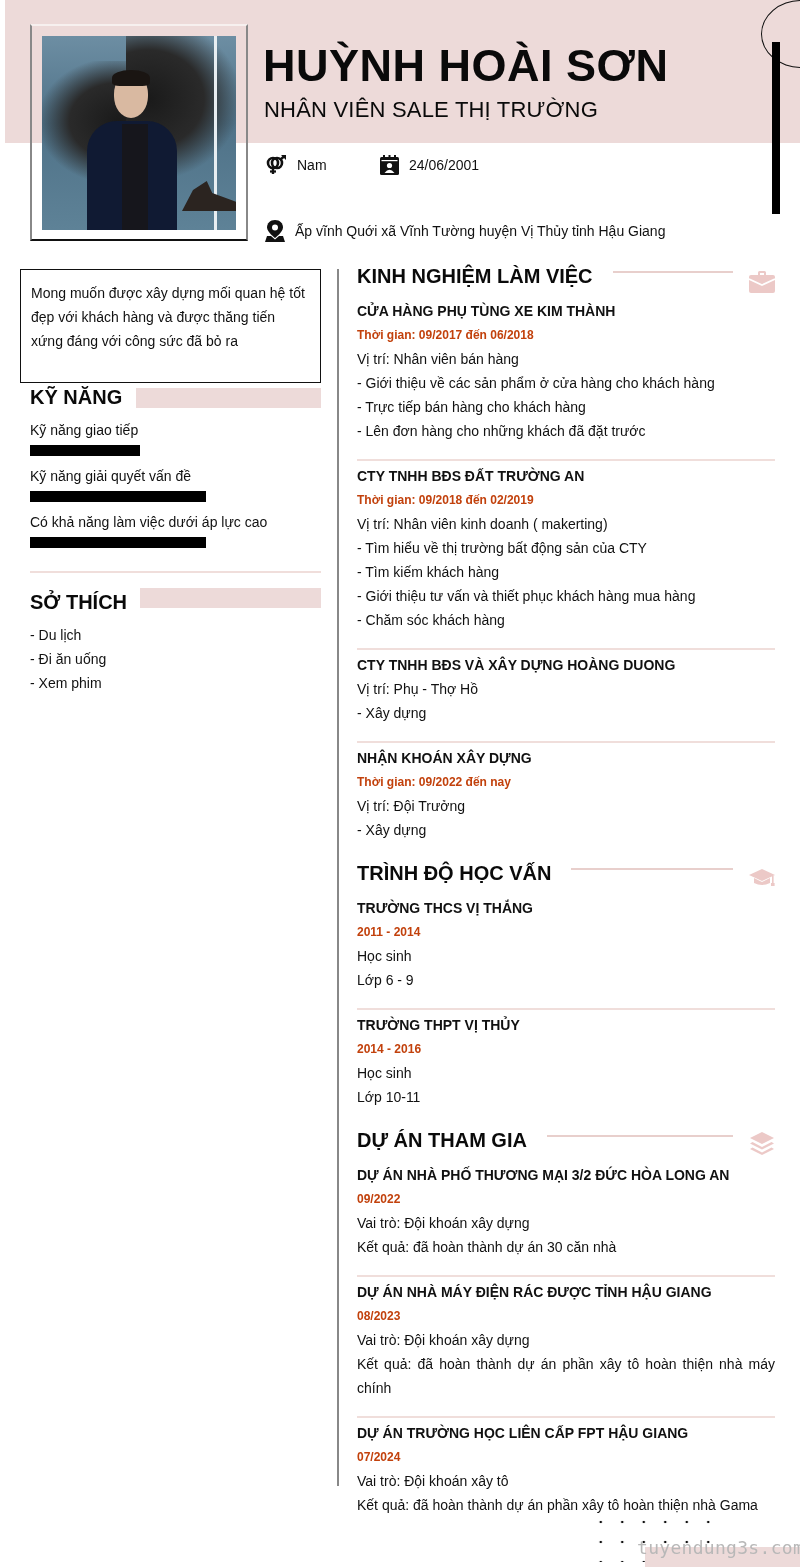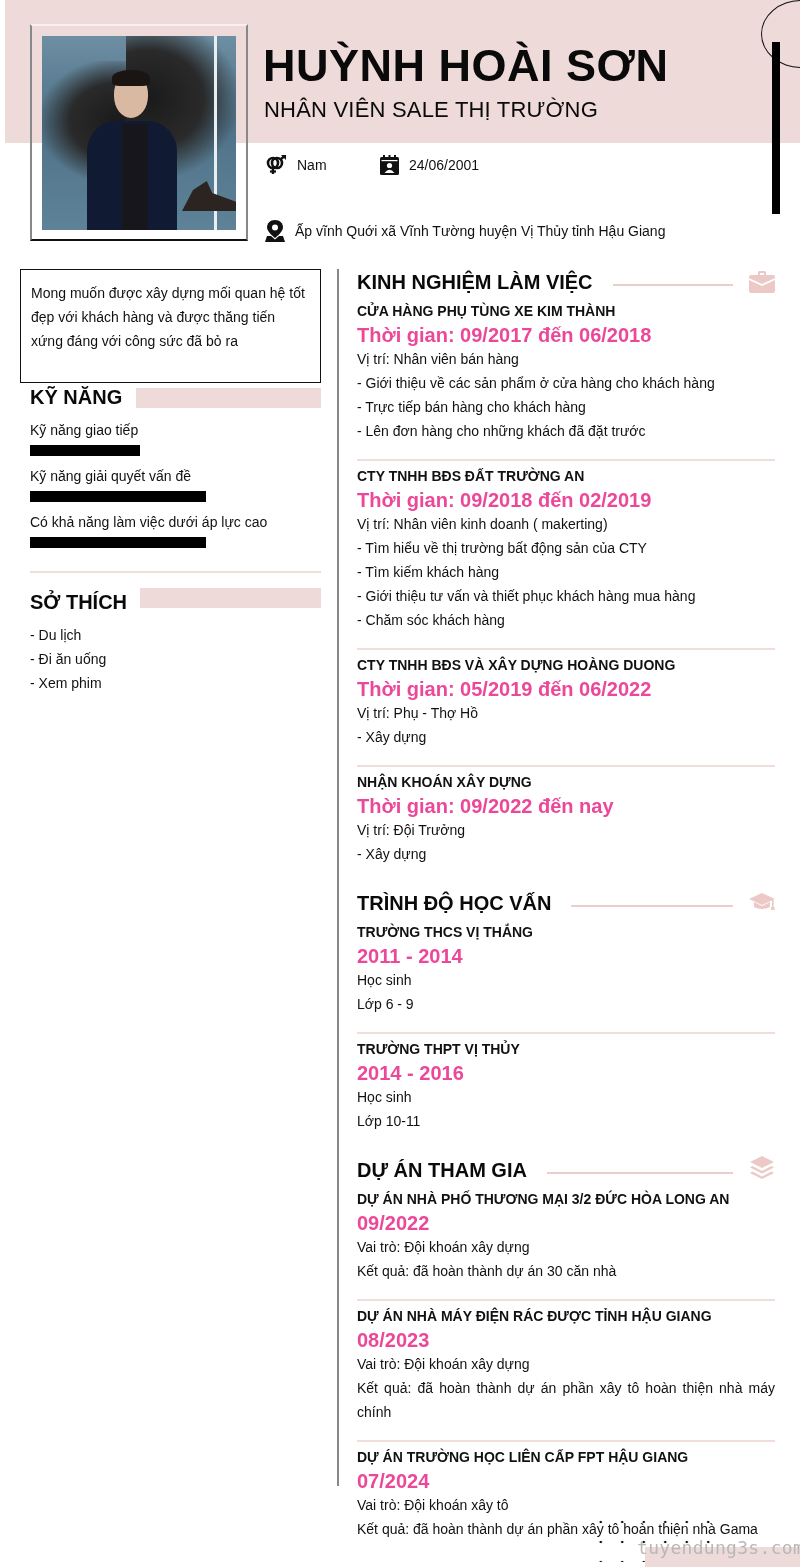--- a/index.html
+++ b/index.html
@@ -32,26 +32,26 @@
   .side-title { position: absolute; font-size: 20px; font-weight: 700; color: #0a0a0a; }
   .side-title-bar { position: absolute; height: 20px; background: #eddad9; }
   .skill-label { position: absolute; left: 30px; font-size: 14px; color: #111; }
   .skill-bar { position: absolute; left: 30px; height: 11px; background: #000; }
   .side-divider { position: absolute; left: 30px; width: 291px; height: 2px; background: #f0dedb; }
   .hobby { position: absolute; left: 30px; font-size: 14px; color: #111; }
 
   .vertical-rule { position: absolute; left: 337px; top: 269px; width: 2px; height: 1217px; background: #888; }
 
   .main { position: absolute; left: 357px; top: 265px; width: 418px; }
-  .section-head { position: relative; height: 34px; display: flex; align-items: center; }
+  .section-head { position: relative; height: 34px; display: flex; }
   .section-head .title { font-size: 20px; font-weight: 700; color: #0a0a0a; white-space: nowrap; }
   .section-head .line { flex: 1; height: 1.5px; background: #e8cfcc; margin: 6px 42px 0 20px; }
   .section-head .icon { position: absolute; right: 0; top: 6px; }
   .entry-title { font-size: 14px; font-weight: 700; line-height: 24px; color: #111; }
-  .entry-bold { font-size: 20px; font-weight: 700; line-height: 24px; color: #ec4899; }
+  .entry-bold { font-size: 12px; font-weight: 700; line-height: 24px; color: #c2410c; }
   .entry-line { font-size: 14px; line-height: 24px; color: #111; }
   .entry-line.justify { text-align: justify; text-align-last: left; }
   .entry { padding-bottom: 16px; }
   .entry + .entry { border-top: 2px solid #f0dedb; padding-top: 3px; }
   .section { margin-bottom: 4px; }
 
   .dots { position: absolute; left: 590px; top: 1512px; width: 120px; height: 50px; background-image: radial-gradient(circle, #111 1.2px, transparent 1.6px); background-size: 21.5px 20px; background-position: 0 0; }
   .footer-band { position: absolute; left: 645px; top: 1547px; width: 155px; height: 20px; background: #eddad9; }
   .watermark { position: absolute; left: 637px; top: 1537px; font-family: "DejaVu Sans Mono", monospace; font-size: 18px; color: #b8b8b8; letter-spacing: 0.3px; }
 </style>
@@ -160,21 +160,20 @@
       <div class="entry-bold">Thời gian: 09/2018 đến 02/2019</div>
       <div class="entry-line">Vị trí: Nhân viên kinh doanh ( makerting)</div>
       <div class="entry-line">- Tìm hiểu về thị trường bất động sản của CTY</div>
       <div class="entry-line">- Tìm kiếm khách hàng</div>
       <div class="entry-line">- Giới thiệu tư vấn và thiết phục khách hàng mua hàng</div>
       <div class="entry-line">- Chăm sóc khách hàng</div>
     </div>
 
     <div class="entry">
       <div class="entry-title">CTY TNHH BĐS VÀ XÂY DỰNG HOÀNG DUONG</div>
-      <div class="entry-bold">Thời gian: 05/2019 đến 06/2022</div>
       <div class="entry-line">Vị trí: Phụ - Thợ Hồ</div>
       <div class="entry-line">- Xây dựng</div>
     </div>
 
     <div class="entry">
       <div class="entry-title">NHẬN KHOÁN XÂY DỰNG</div>
       <div class="entry-bold">Thời gian: 09/2022 đến nay</div>
       <div class="entry-line">Vị trí: Đội Trưởng</div>
       <div class="entry-line">- Xây dựng</div>
     </div>

